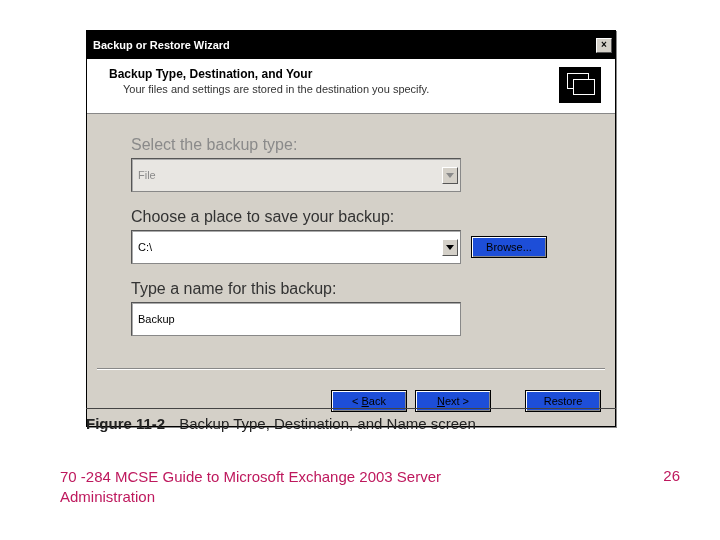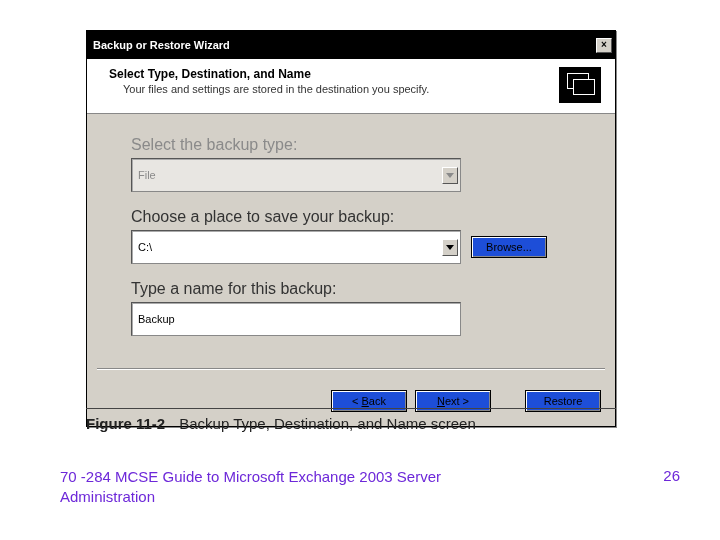--- a/index.html
+++ b/index.html
@@ -172,40 +172,40 @@
   .caption-row .fignum { font-weight: bold; margin-right: 14px; }
   .page-footer {
     position: absolute;
     left: 60px;
     bottom: 34px;
     right: 40px;
     display: flex;
     align-items: flex-start;
     font-family: Arial, sans-serif;
     font-size: 15px;
-    color: #6d28d9;
+    color: #be185d;
   }
   .page-footer .book { max-width: 420px; line-height: 1.3; }
   .page-footer .pgno { margin-left: auto; }
   .u { text-decoration: underline; }
 </style>
 </head>
 <body>
 
 <div class="window">
   <div class="titlebar">
     <span class="titlebar-text">Backup or Restore Wizard</span>
     <div class="close-btn">
       <span>×</span>
     </div>
   </div>
 
   <div class="header-panel">
     <div class="header-txt">
-      <div class="header-title">Select Type, Destination, and Name</div>
+      <div class="header-title">Backup Type, Destination, and Your</div>
       <div class="header-sub">Your files and settings are stored in the destination you specify.</div>
     </div>
     <div class="header-icon"></div>
   </div>
 
   <div class="body-panel">
 
     <div class="field-group">
       <div class="field-label disabled">Select the backup type:</div>
       <div class="combo disabled">

